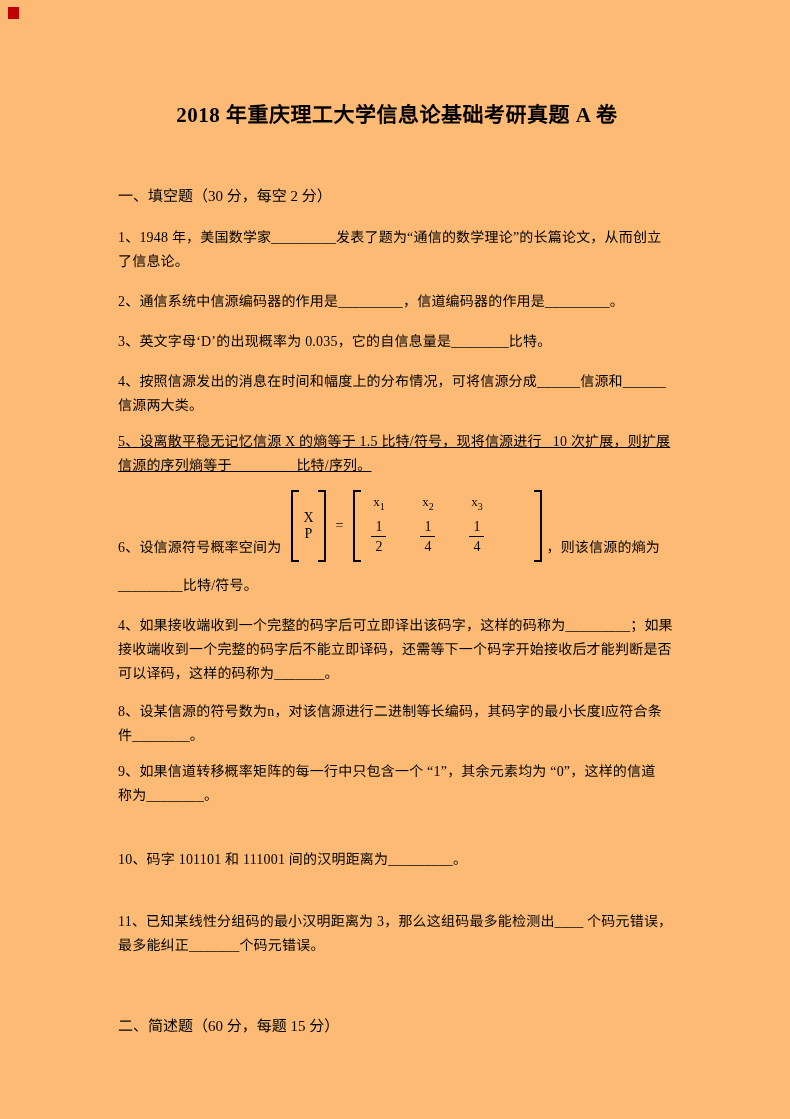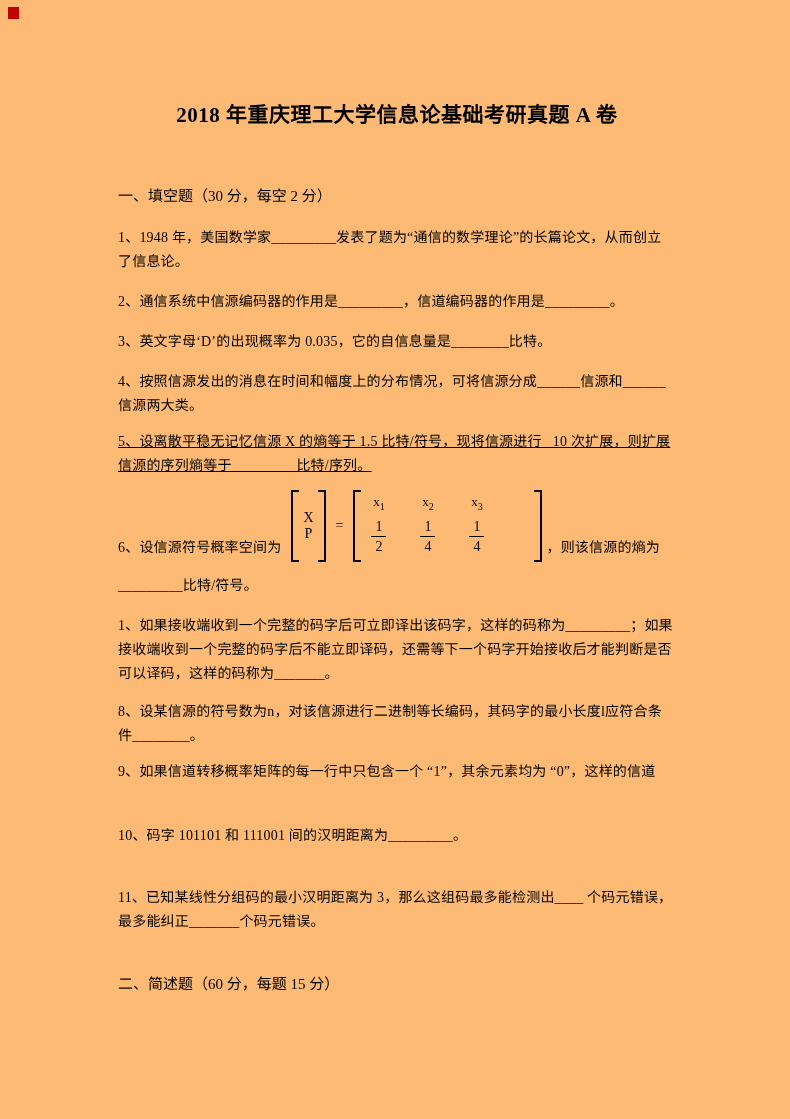--- a/index.html
+++ b/index.html
@@ -8,21 +8,21 @@
     color:#000; font-family:"Liberation Serif","DejaVu Serif",serif;
     overflow:hidden;
   }
   .corner-mark { position:absolute; left:8px; top:7px; width:11px; height:12px; }
   .content { position:absolute; left:118px; top:0; width:558px; }
   .title {
     margin:100px 0 0 0; font-size:21px; line-height:30px; font-weight:bold;
     text-align:center; white-space:nowrap; letter-spacing:0.5px;
   }
   .sec-heading { margin-top:54px; font-size:15px; line-height:24px; white-space:pre; }
-  .sec-heading.sec2 { margin-top:38px; }
+  .sec-heading.sec2 { margin-top:56px; }
   .q { margin-top:16px; }
   .line { font-size:14px; line-height:24px; white-space:pre; letter-spacing:0.2px; }
   #q1 { margin-top:18px; }
   #q5 { margin-top:12px;text-decoration:underline; }
   #q6 { margin-top:12px; }
   #q8 { margin-top:14px; }
   #q9 { margin-top:12px; }
   #q10 { margin-top:40px; }
   #q11 { margin-top:38px; }
   
@@ -113,32 +113,33 @@
             </span>
           </span>
           <span class="brk brk-r"></span>
         </span>
         <span class="line">，则该信源的熵为</span>
       </div>
       <div class="line q6-line2">_________比特/符号。</div>
     </div>
 
     <div class="q" id="q7">
-      <div class="line">1、如果接收端收到一个完整的码字后可立即译出该码字，这样的码称为_________；如果</div>
+      <div class="line">4、如果接收端收到一个完整的码字后可立即译出该码字，这样的码称为_________；如果</div>
       <div class="line">接收端收到一个完整的码字后不能立即译码，还需等下一个码字开始接收后才能判断是否</div>
       <div class="line">可以译码，这样的码称为_______。</div>
     </div>
 
     <div class="q" id="q8">
       <div class="line">8、设某信源的符号数为n，对该信源进行二进制等长编码，其码字的最小长度l应符合条</div>
       <div class="line">件________。</div>
     </div>
 
     <div class="q" id="q9">
       <div class="line">9、如果信道转移概率矩阵的每一行中只包含一个 “1”，其余元素均为 “0”，这样的信道</div>
+      <div class="line">称为________。</div>
     </div>
 
     <div class="q" id="q10">
       <div class="line">10、码字 101101 和 111001 间的汉明距离为_________。</div>
     </div>
 
     <div class="q" id="q11">
       <div class="line">11、已知某线性分组码的最小汉明距离为 3，那么这组码最多能检测出____ 个码元错误，</div>
       <div class="line">最多能纠正_______个码元错误。</div>
     </div>

